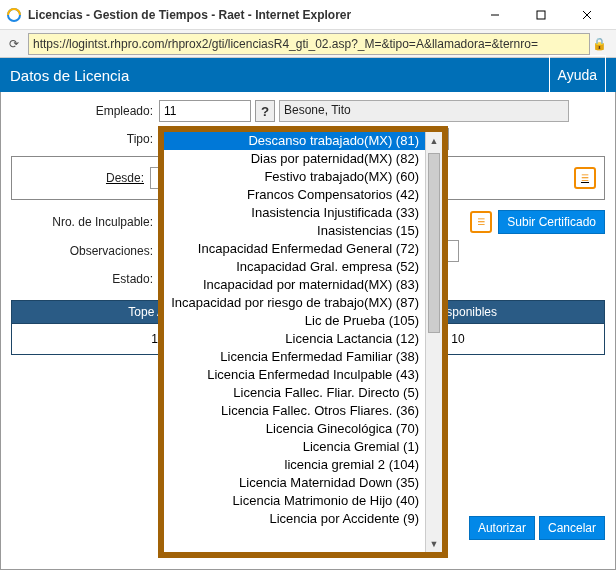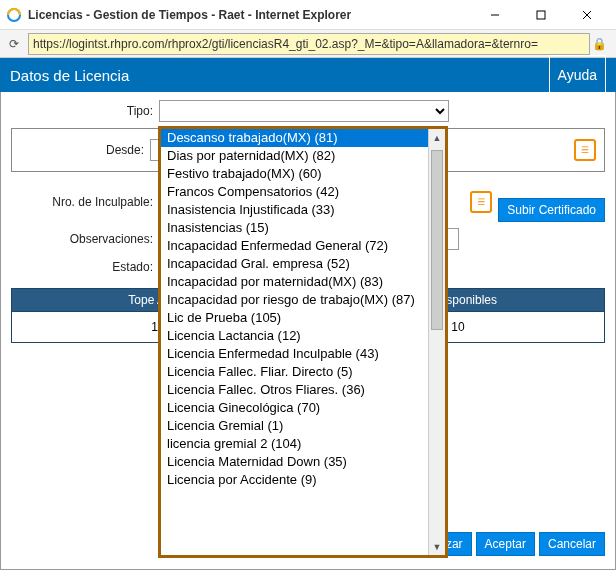--- a/index.html
+++ b/index.html
@@ -16,30 +16,30 @@
   .panel-header { background: #006fb7; color: #fff; height: 34px; display: flex; align-items: center; padding: 0 10px; justify-content: space-between; }
   .panel-header h1 { font-size: 15px; font-weight: normal; }
   .help-btn { border: 1px solid #fff; background: transparent; color: #fff; font-size: 14px; padding: 11px 8px; cursor: pointer; }
   .content { position: relative; padding: 8px 10px; background: #fff; border: 1px solid #999; border-top: none; height: 478px; }
   .row { display: flex; align-items: center; margin-bottom: 6px; }
   .lbl { width: 148px; text-align: right; padding-right: 6px; color: #222; }
   .field, .field-sm { height: 22px; border: 1px solid #999; background: #fff; font-size: 12px; padding: 0 4px; }
   .field { width: 92px; }
   .qbtn { width: 20px; height: 22px; border: 1px solid #999; background: #eee; margin: 0 4px; font-weight: bold; color: #333; }
   .readonly { background: #eee; height: 22px; border: 1px solid #aaa; padding: 2px 4px; color: #222; font-size: 12px; }
-  .box-outer { border: 1px solid #888; padding: 10px 8px; margin-top: 4px; }
+  .box-outer { border: 1px solid #888; padding: 10px 8px; margin-top: 4px; text-decoration: underline; }
   .cal-icon { display: inline-flex; width: 22px; height: 22px; border: 2px solid #f28c00; border-radius: 3px; align-items: center; justify-content: center; margin-left: 4px; }
   .cal-icon-inner { font-size: 9px; color: #f28c00; line-height: 1; }
-  .blue-btn { background: #0288e8; color: #fff; border: 1px solid #0171c1; padding: 4px 8px; font-size: 12px; cursor: pointer; margin-top: 16px; }
+  .blue-btn { background: #0288e8; color: #fff; border: 1px solid #0171c1; padding: 4px 8px; font-size: 12px; cursor: pointer; }
   .totals { display: flex; gap: 6px; margin-top: 10px; }
   .total-box { flex: 1; }
   .total-head { background: #2a5b85; color: #fff; text-align: center; padding: 4px 0; font-size: 12px; border: 1px solid #1d4566; }
   .total-body { text-align: center; padding: 8px 0; border: 1px solid #1d4566; border-top: none; background: #fff; }
   
-  .dropdown { position: absolute; left: 158px; top: 126px; width: 290px; height: 432px; background: #fff; border: 3px solid #a16207; z-index: 50; display: flex; }
+  .dropdown { position: absolute; left: 158px; top: 126px; width: 290px; height: 432px; background: #fff; border: 6px solid #a16207; z-index: 50; display: flex; text-align: right; }
   .dd-list { flex: 1; overflow: hidden; }
   .dd-item { padding: 1px 6px; font-size: 13px; color: #000; white-space: nowrap; cursor: default; line-height: 16px; }
   .dd-item.selected { background: #0078d7; color: #fff; }
   .dd-item.hover { background: #e5e5e5; color: #000; }
   .dd-scroll { width: 17px; background: #f0f0f0; border-left: 1px solid #ccc; display: flex; flex-direction: column; align-items: center; }
   .dd-scroll .arrow { height: 17px; width: 100%; display: flex; align-items: center; justify-content: center; color: #555; font-size: 9px; }
   .dd-scroll .track { flex: 1; width: 100%; position: relative; }
   .dd-scroll .thumb { position: absolute; left: 2px; right: 2px; top: 4px; height: 180px; background: #cdcdcd; border: 1px solid #aaa; }
   .btnrow { position: absolute; right: 10px; top: 424px; display: flex; gap: 4px; }
 </style>
@@ -80,20 +80,26 @@
   <span class="addr-lock">🔒</span>
 </div>
 
 <div class="panel-header">
   <h1>Datos de Licencia</h1>
   <button class="help-btn">Ayuda</button>
 </div>
 
 <div class="content">
 
+  <div class="row">
+    <span class="lbl">Empleado:</span>
+    <input class="field" style="width: 92px;" value="11">
+    <button class="qbtn">?</button>
+    <span class="readonly" style="width:290px">Besone, Tito</span>
+  </div>
 
   <div class="row">
     <span class="lbl">Tipo:</span>
     <select class="field" style="width:290px"></select>
   </div>
 
   <div class="box-outer">
     <div class="row" style="margin:0">
       <span class="lbl" style="width:130px">Desde:</span>
       <input class="field" style="width: 100px;">
@@ -130,47 +136,48 @@
       <div class="total-body">10</div>
     </div>
     <div class="total-box">
       <div class="total-head">as Disponibles</div>
       <div class="total-body">10</div>
     </div>
   </div>
 
   <div class="btnrow">
     <button class="blue-btn">Autorizar</button>
-    <button class="blue-btn">Aceptar</button>
     <button class="blue-btn">Cancelar</button>
   </div>
 
 </div>
 
 <div class="dropdown">
   <div class="dd-list" id="dd-list">
       <div class="dd-item selected">Descanso trabajado(MX) (81)</div>
       <div class="dd-item">Dias por paternidad(MX) (82)</div>
       <div class="dd-item">Festivo trabajado(MX) (60)</div>
       <div class="dd-item">Francos Compensatorios (42)</div>
       <div class="dd-item">Inasistencia Injustificada (33)</div>
       <div class="dd-item">Inasistencias (15)</div>
       <div class="dd-item">Incapacidad Enfermedad General (72)</div>
       <div class="dd-item">Incapacidad Gral. empresa (52)</div>
       <div class="dd-item">Incapacidad por maternidad(MX) (83)</div>
       <div class="dd-item">Incapacidad por riesgo de trabajo(MX) (87)</div>
       <div class="dd-item">Lic de Prueba (105)</div>
       <div class="dd-item">Licencia Lactancia (12)</div>
+      <div class="dd-item">Licencia Enfermedad Familiar (38)</div>
       <div class="dd-item">Licencia Enfermedad Inculpable (43)</div>
       <div class="dd-item">Licencia Fallec. Fliar. Directo (5)</div>
       <div class="dd-item">Licencia Fallec. Otros Fliares. (36)</div>
       <div class="dd-item">Licencia Ginecológica (70)</div>
       <div class="dd-item">Licencia Gremial (1)</div>
       <div class="dd-item">licencia gremial 2 (104)</div>
       <div class="dd-item">Licencia Maternidad Down (35)</div>
+      <div class="dd-item">Licencia Matrimonio de Hijo (40)</div>
       <div class="dd-item">Licencia por Accidente (9)</div>
     </div>
   <div class="dd-scroll">
     <div class="arrow">▲</div>
     <div class="track">
         <div class="thumb"></div>
       </div>
     <div class="arrow">▼</div>
   </div>
 </div>

